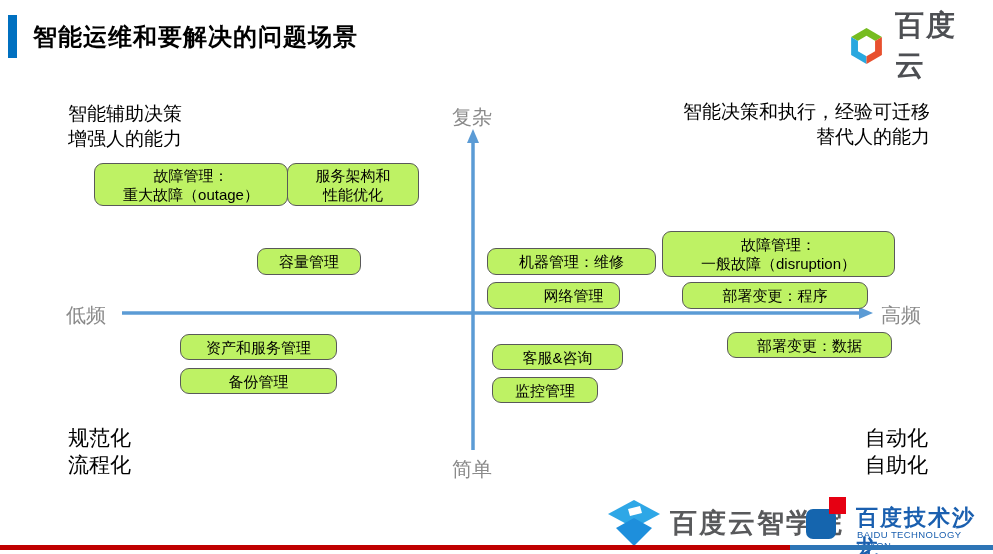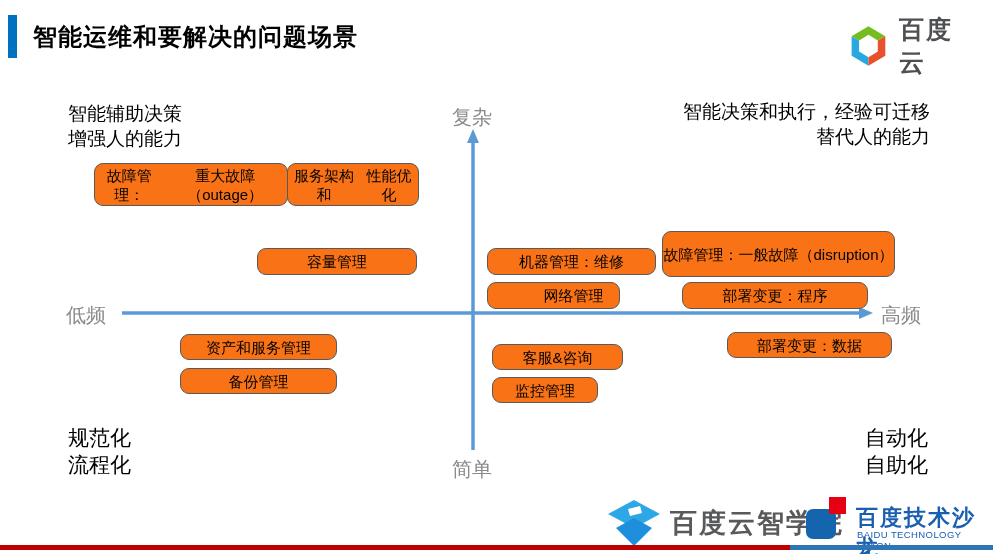--- a/index.html
+++ b/index.html
@@ -4,41 +4,41 @@
 <style>
   * { margin:0; padding:0; box-sizing:border-box; }
   body { font-family:"Liberation Sans","DejaVu Sans",sans-serif; background:#fff; }
   .slide { position:relative; width:993px; height:554px; background:#ffffff; overflow:hidden; }
 
   
   .title-bar { position:absolute; left:8px; top:15px; width:9px; height:43px; background:#0070C0; }
   .page-title { position:absolute; left:33px; top:21px; font-size:24px; font-weight:bold; color:#000; letter-spacing:1px; }
 
   .bd-cloud-logo { position:absolute; left:846px; top:22px; width:132px; height:48px; display:flex; align-items:center; gap:8px; }
-  .bd-cloud-logo .txt { font-size:25px; font-weight:bold; color:#4d4f53; letter-spacing:2px; }
+  .bd-cloud-logo .txt { font-size:29px; font-weight:bold; color:#4d4f53; letter-spacing:2px; }
 
   
   .corner { position:absolute; font-size:19px; color:#000; line-height:25px; }
   .corner span { display:block; }
   .corner.tl { left:68px; top:101px; }
   .corner.tr { right:63px; top:99px; text-align:right; }
   .corner.bl { left:68px; top:424px; font-size:21px; line-height:27px; }
   .corner.br { right:65px; top:424px; text-align:right; font-size:21px; line-height:27px; }
 
   .axis-label { position:absolute; font-size:20px; color:#8a8a8a; }
   .axis-label.top    { left:452px; top:104px; }
   .axis-label.bottom { left:452px; top:456px; }
   .axis-label.left   { left:66px;  top:302px;text-align:center; }
   .axis-label.right  { left:881px; top:302px; }
 
   .axes-svg { position:absolute; left:0; top:0; }
 
   
-  .qbox { position:absolute; background:#f97316; border:1.5px solid #595959; border-radius:9px;
-          display:flex; flex-direction:row; align-items:center; justify-content:center;
+  .qbox { position:absolute; background:#bef264; border:1.5px solid #595959; border-radius:9px;
+          display:flex; flex-direction:column; align-items:center; justify-content:center;
           text-align:center; font-size:15px; color:#000; line-height:19px; }
   .qbox span { display:block; }
 
   
   .academy { position:absolute; left:608px; top:500px; display:flex; align-items:center; gap:10px; }
   .academy .txt { font-size:27px; font-weight:bold; color:#58595b; letter-spacing:2px; }
   .salon { position:absolute; left:804px; top:495px; width:186px; height:48px; }
   .salon .sq-blue { position:absolute; left:2px; top:14px; width:30px; height:30px; background:#1565AE; border-radius:7px; }
   .salon .sq-red  { position:absolute; left:25px; top:2px; width:17px; height:17px; background:#E60012; }
   .salon .cn { position:absolute; left:52px; top:8px; font-size:22px; font-weight:bold; color:#1A5FAF; letter-spacing:2px; }
@@ -96,21 +96,21 @@
   </svg>
 
   <div class="qbox" style="left:94px;  top:163px; width:194px; height:43px;">
     <span>故障管理：</span>
     <span>重大故障（outage）</span>
   </div>
   <div class="qbox" style="left:287px; top:163px; width:132px; height:43px;">
     <span>服务架构和</span>
     <span>性能优化</span>
   </div>
-  <div class="qbox" style="left:257px; top:248px; width:160px; height:27px;">
+  <div class="qbox" style="left:257px; top:248px; width:104px; height:27px;">
     <span>容量管理</span>
   </div>
   <div class="qbox" style="left:487px; top:248px; width:169px; height:27px;">
     <span>机器管理：维修</span>
   </div>
   <div class="qbox" style="left:487px; top:282px; width:133px; height:27px;padding-left:40px;">
     <span>网络管理</span>
   </div>
   <div class="qbox" style="left:662px; top:231px; width:233px; height:46px;">
     <span>故障管理：</span>

